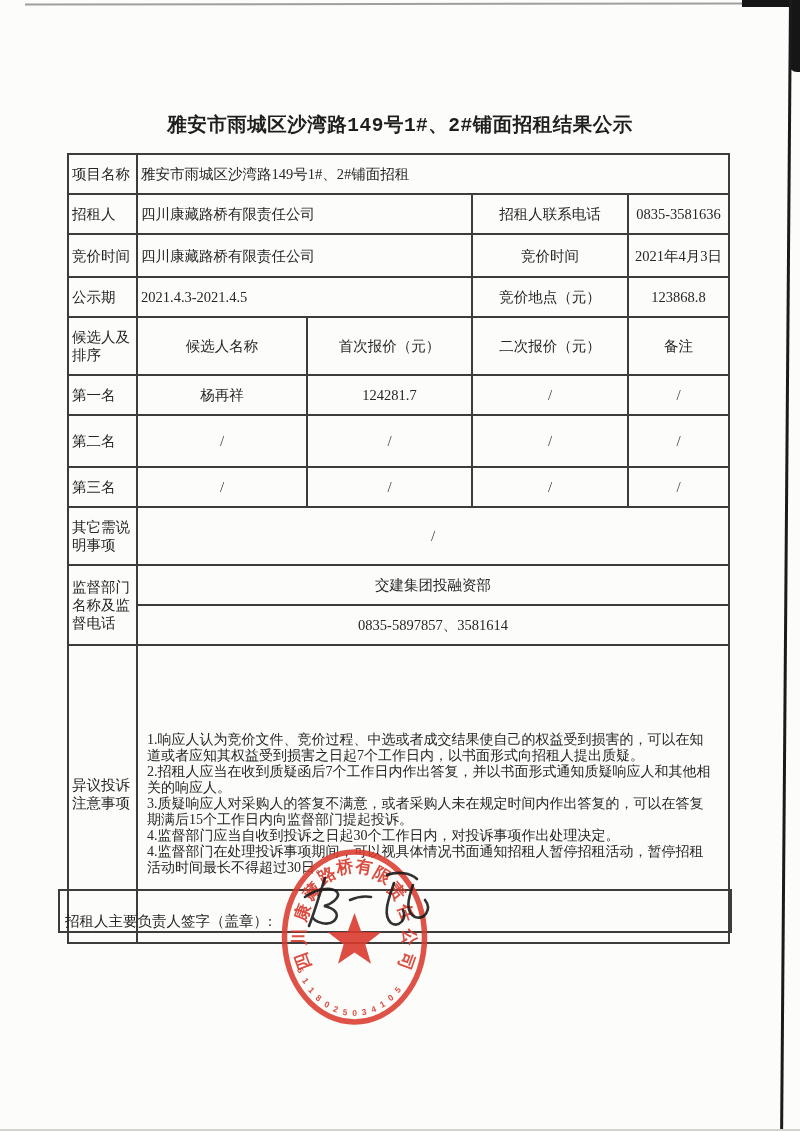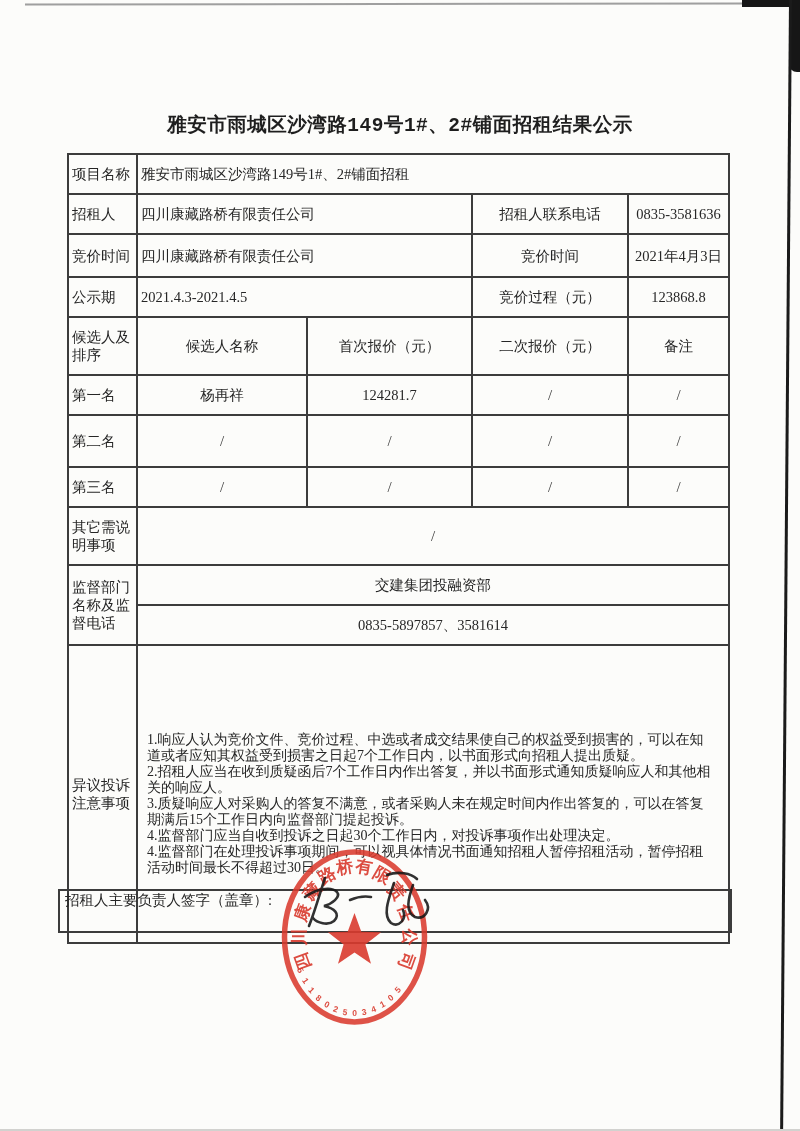--- a/index.html
+++ b/index.html
@@ -37,21 +37,21 @@
   td.lbl { text-align:left; padding-left:4px; }
   td.val-left { text-align:left; padding-left:6px;margin-left:20px; }
   td.c { text-align:center;margin-top:12px; }
   .slash { font-size:15px; color:#3a3a3a; }
   .objection-cell { vertical-align:middle; }
   .objection-text { padding:4px 8px 4px 6px; line-height:16px; font-size:14px; text-align:left;margin-top:20px; }
   .objection-text p { margin:0; }
 
   .signature-bar {
     position:absolute; left:58px; top:889px; width:674px; height:44px;
-    border:2px solid #3c3c3c; display:flex; align-items:flex-start;
+    border:2px solid #3c3c3c; display:flex; align-items:flex-end;
     font-size:14.5px; padding-left:5px; background:transparent;
   }
 
   .seal-wrap { position:absolute; left:272px; top:845px; width:165px; height:185px; pointer-events:none; }
   .seal-wrap svg { overflow:visible; }
   .seal-char { font-family:"Liberation Serif","DejaVu Serif",serif; font-weight:bold;
     font-size:17px; text-anchor:middle; dominant-baseline:central; }
   .seal-digit { font-family:"Liberation Sans","DejaVu Sans",sans-serif; font-weight:bold;
     font-size:8.5px; text-anchor:middle; dominant-baseline:central; }
   .sig-wrap { position:absolute; left:295px; top:866px; width:160px; height:75px; pointer-events:none; }
@@ -90,21 +90,21 @@
       </tr>
       <tr style="height:43px">
         <td class="lbl">竞价时间</td>
         <td class="val-left" colspan="2">四川康藏路桥有限责任公司</td>
         <td class="c">竞价时间</td>
         <td class="c">2021年4月3日</td>
       </tr>
       <tr style="height:18px">
         <td class="lbl">公示期</td>
         <td class="val-left" colspan="2">2021.4.3-2021.4.5</td>
-        <td class="c">竞价过程（元）</td>
+        <td class="c">竞价地点（元）</td>
         <td class="c">123868.8</td>
       </tr>
       <tr style="height:43px">
         <td class="lbl">候选人及排序</td>
         <td class="c">候选人名称</td>
         <td class="c">首次报价（元）</td>
         <td class="c">二次报价（元）</td>
         <td class="c">备注</td>
       </tr>
       <tr style="height:36px">

